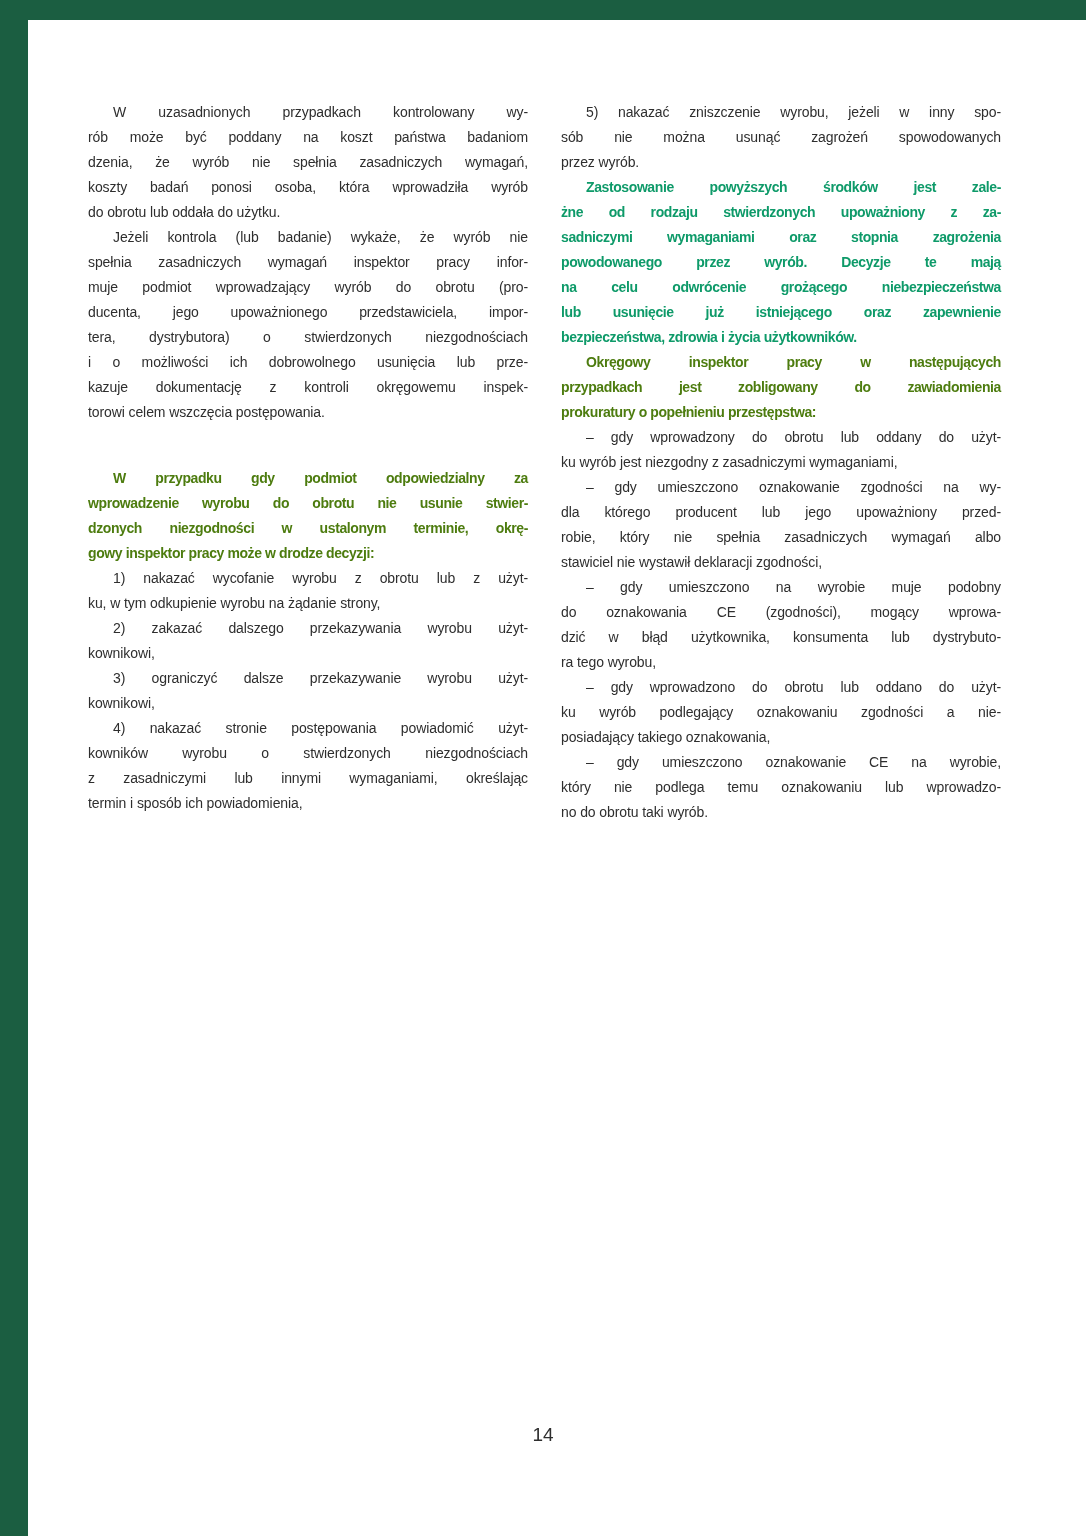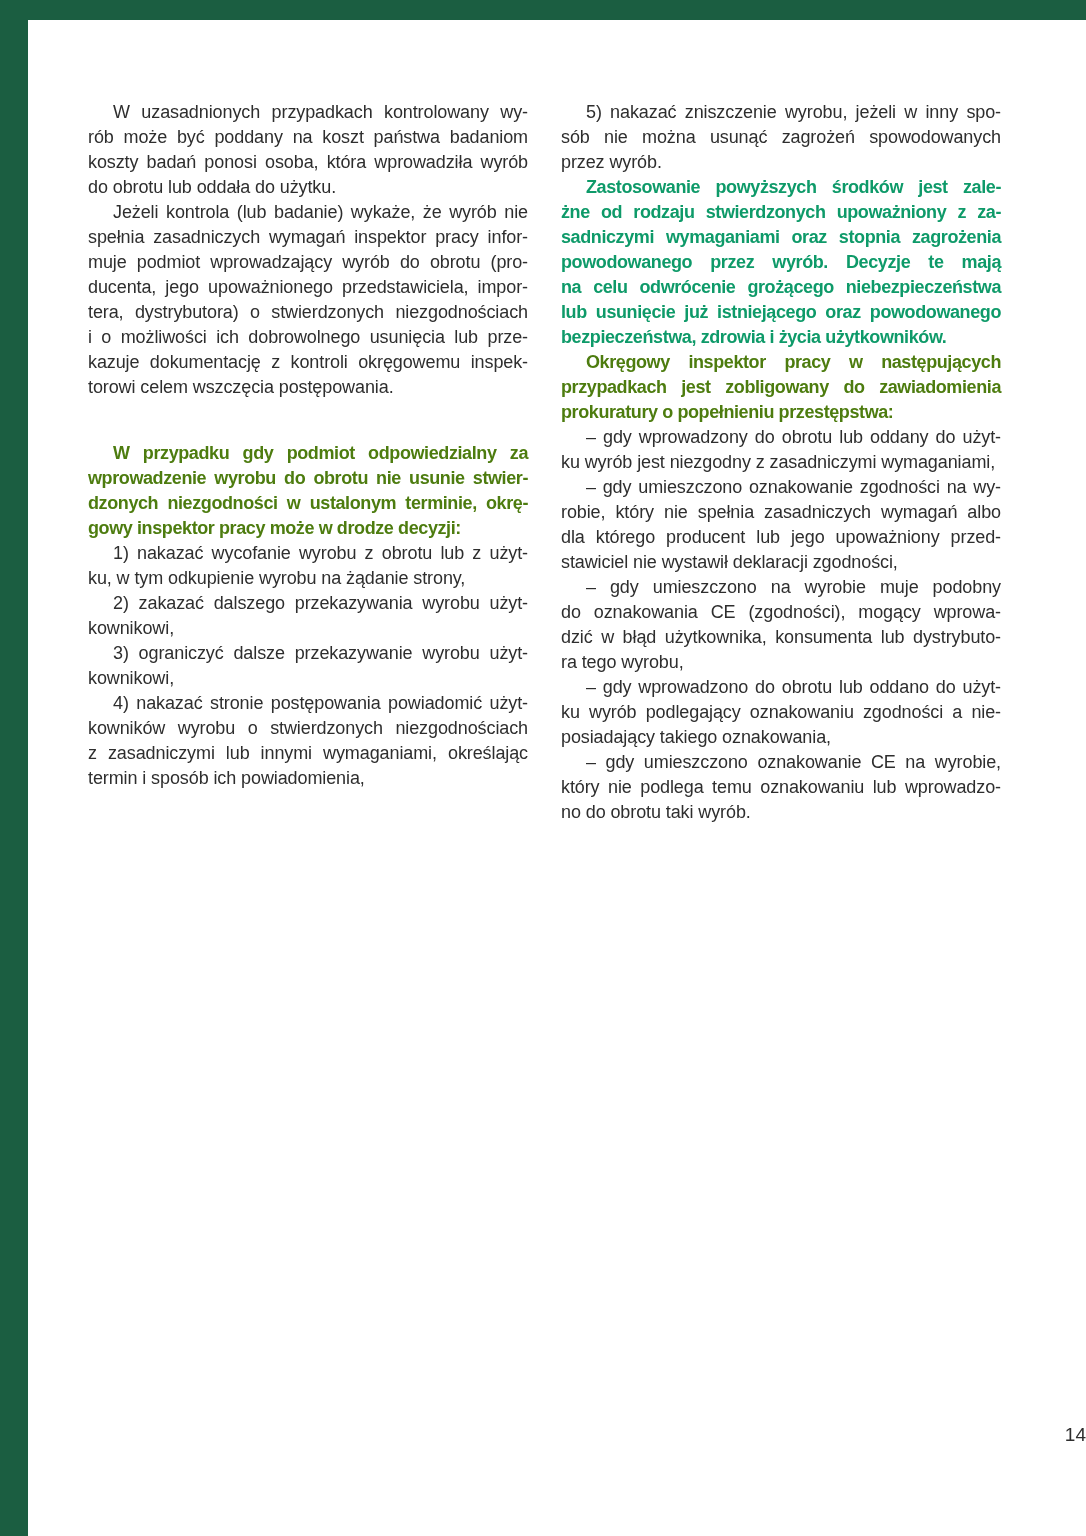--- a/index.html
+++ b/index.html
@@ -32,21 +32,21 @@
   }
   .content {
     position: absolute;
     left: 88px;
     top: 100px;
     display: flex;
     gap: 33px;
   }
   .column {
     width: 440px;
-    font-size: 18px;
+    font-size: 14px;
     line-height: 25px;
     letter-spacing: -0.1px;
     color: #2e2e2e;
   }
   .para { margin: 0; }
   .para.gap-above { margin-top: 41px; }
   .tline {
     text-align: justify;
     text-align-last: justify;
     white-space: normal;
@@ -62,36 +62,37 @@
   .para.accent {
     color: var(--accent-text, #0e9a69);
     font-weight: bold;
     letter-spacing: -0.4px;
   }
   .page-number {
     position: absolute;
     left: 0;
     right: 0;
     top: 1424px;
-    text-align: right;
+    text-align: center;
     font-size: 19px;
     color: #2e2e2e;
   }
 </style>
 </head>
 <body>
 
 <div class="accent-bar-left"></div>
 <div class="accent-bar-top"></div>
 
 <div class="content">
   <div class="column">
       <div class="para body indent">
         <div class="tline">W uzasadnionych przypadkach kontrolowany wy-</div>
         <div class="tline">rób może być poddany na koszt państwa badaniom</div>
+        <div class="tline">dzenia, że wyrób nie spełnia zasadniczych wymagań,</div>
         <div class="tline">koszty badań ponosi osoba, która wprowadziła wyrób</div>
         <div class="tline last">do obrotu lub oddała do użytku.</div>
       </div>
       <div class="para body indent">
         <div class="tline">Jeżeli kontrola (lub badanie) wykaże, że wyrób nie</div>
         <div class="tline">spełnia zasadniczych wymagań inspektor pracy infor-</div>
         <div class="tline">muje podmiot wprowadzający wyrób do obrotu (pro-</div>
         <div class="tline">ducenta, jego upoważnionego przedstawiciela, impor-</div>
         <div class="tline">tera, dystrybutora) o stwierdzonych niezgodnościach</div>
         <div class="tline">i o możliwości ich dobrowolnego usunięcia lub prze-</div>
@@ -128,36 +129,36 @@
         <div class="tline">5) nakazać zniszczenie wyrobu, jeżeli w inny spo-</div>
         <div class="tline">sób nie można usunąć zagrożeń spowodowanych</div>
         <div class="tline last">przez wyrób.</div>
       </div>
       <div class="para accent indent">
         <div class="tline">Zastosowanie powyższych środków jest zale-</div>
         <div class="tline">żne od rodzaju stwierdzonych upoważniony z za-</div>
         <div class="tline">sadniczymi wymaganiami oraz stopnia zagrożenia</div>
         <div class="tline">powodowanego przez wyrób. Decyzje te mają</div>
         <div class="tline">na celu odwrócenie grożącego niebezpieczeństwa</div>
-        <div class="tline">lub usunięcie już istniejącego oraz powodowanego</div>
+        <div class="tline">lub usunięcie już istniejącego oraz zapewnienie</div>
         <div class="tline last">bezpieczeństwa, zdrowia i życia użytkowników.</div>
       </div>
       <div class="para strong indent">
         <div class="tline">Okręgowy inspektor pracy w następujących</div>
         <div class="tline">przypadkach jest zobligowany do zawiadomienia</div>
         <div class="tline last">prokuratury o popełnieniu przestępstwa:</div>
       </div>
       <div class="para body indent">
         <div class="tline">– gdy wprowadzony do obrotu lub oddany do użyt-</div>
         <div class="tline last">ku wyrób jest niezgodny z zasadniczymi wymaganiami,</div>
       </div>
       <div class="para body indent">
         <div class="tline">– gdy umieszczono oznakowanie zgodności na wy-</div>
+        <div class="tline">dla którego producent lub jego upoważniony przed-</div>
         <div class="tline">robie, który nie spełnia zasadniczych wymagań albo</div>
-        <div class="tline">dla którego producent lub jego upoważniony przed-</div>
         <div class="tline last">stawiciel nie wystawił deklaracji zgodności,</div>
       </div>
       <div class="para body indent">
         <div class="tline">– gdy umieszczono na wyrobie muje podobny</div>
         <div class="tline">do oznakowania CE (zgodności), mogący wprowa-</div>
         <div class="tline">dzić w błąd użytkownika, konsumenta lub dystrybuto-</div>
         <div class="tline last">ra tego wyrobu,</div>
       </div>
       <div class="para body indent">
         <div class="tline">– gdy wprowadzono do obrotu lub oddano do użyt-</div>

